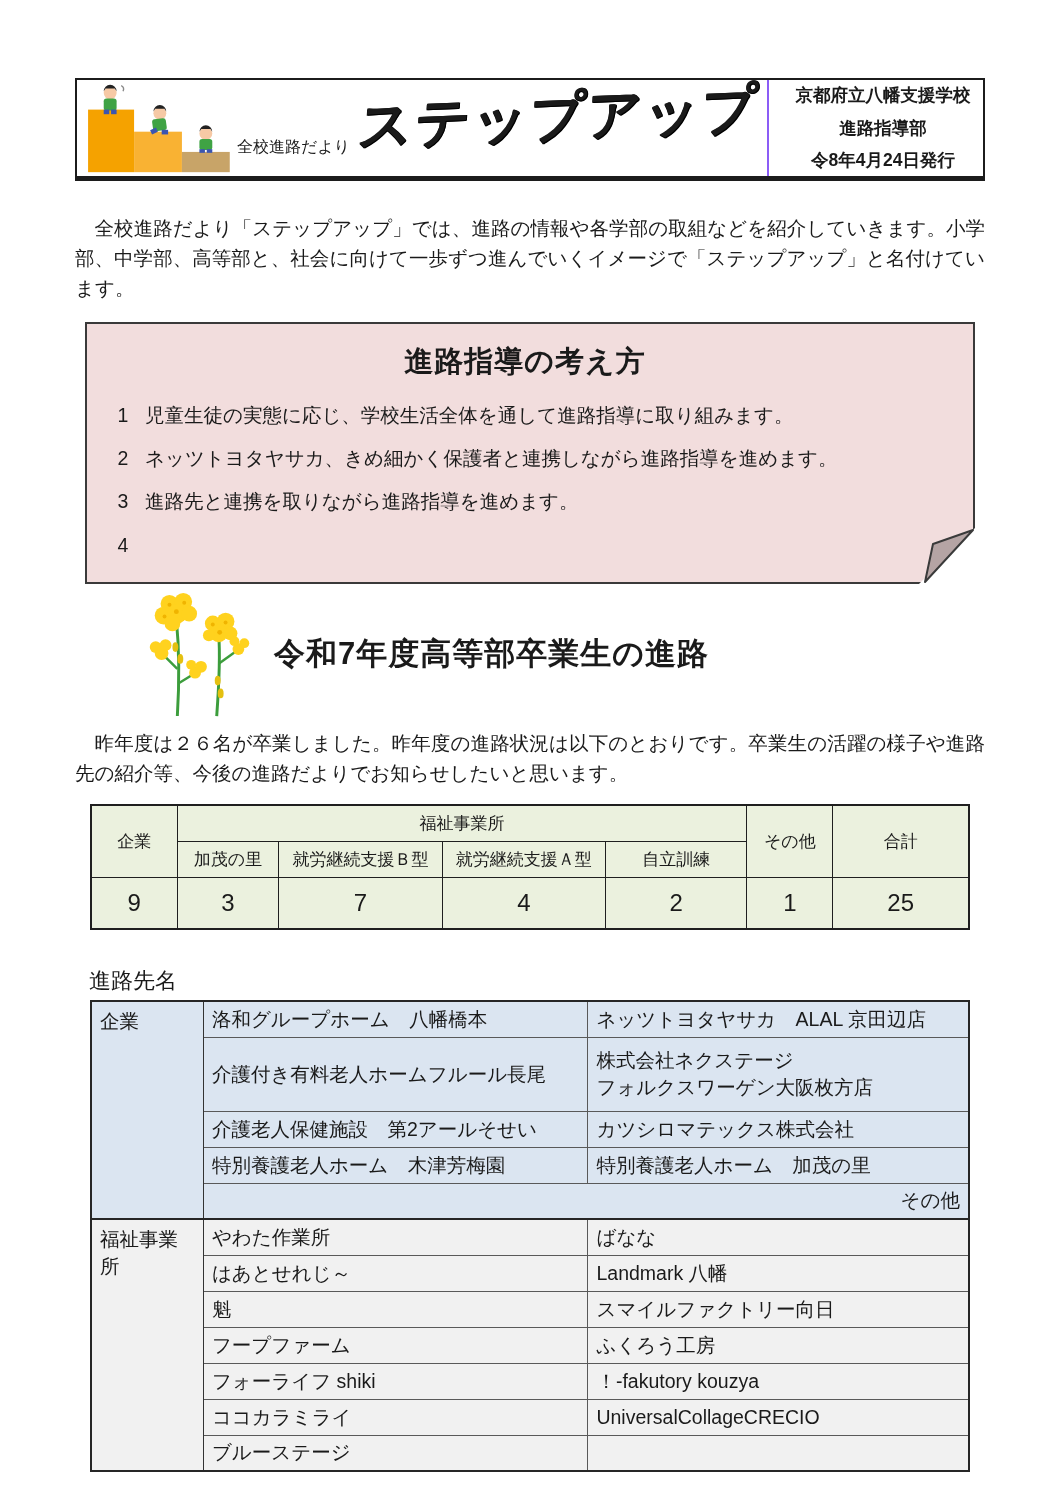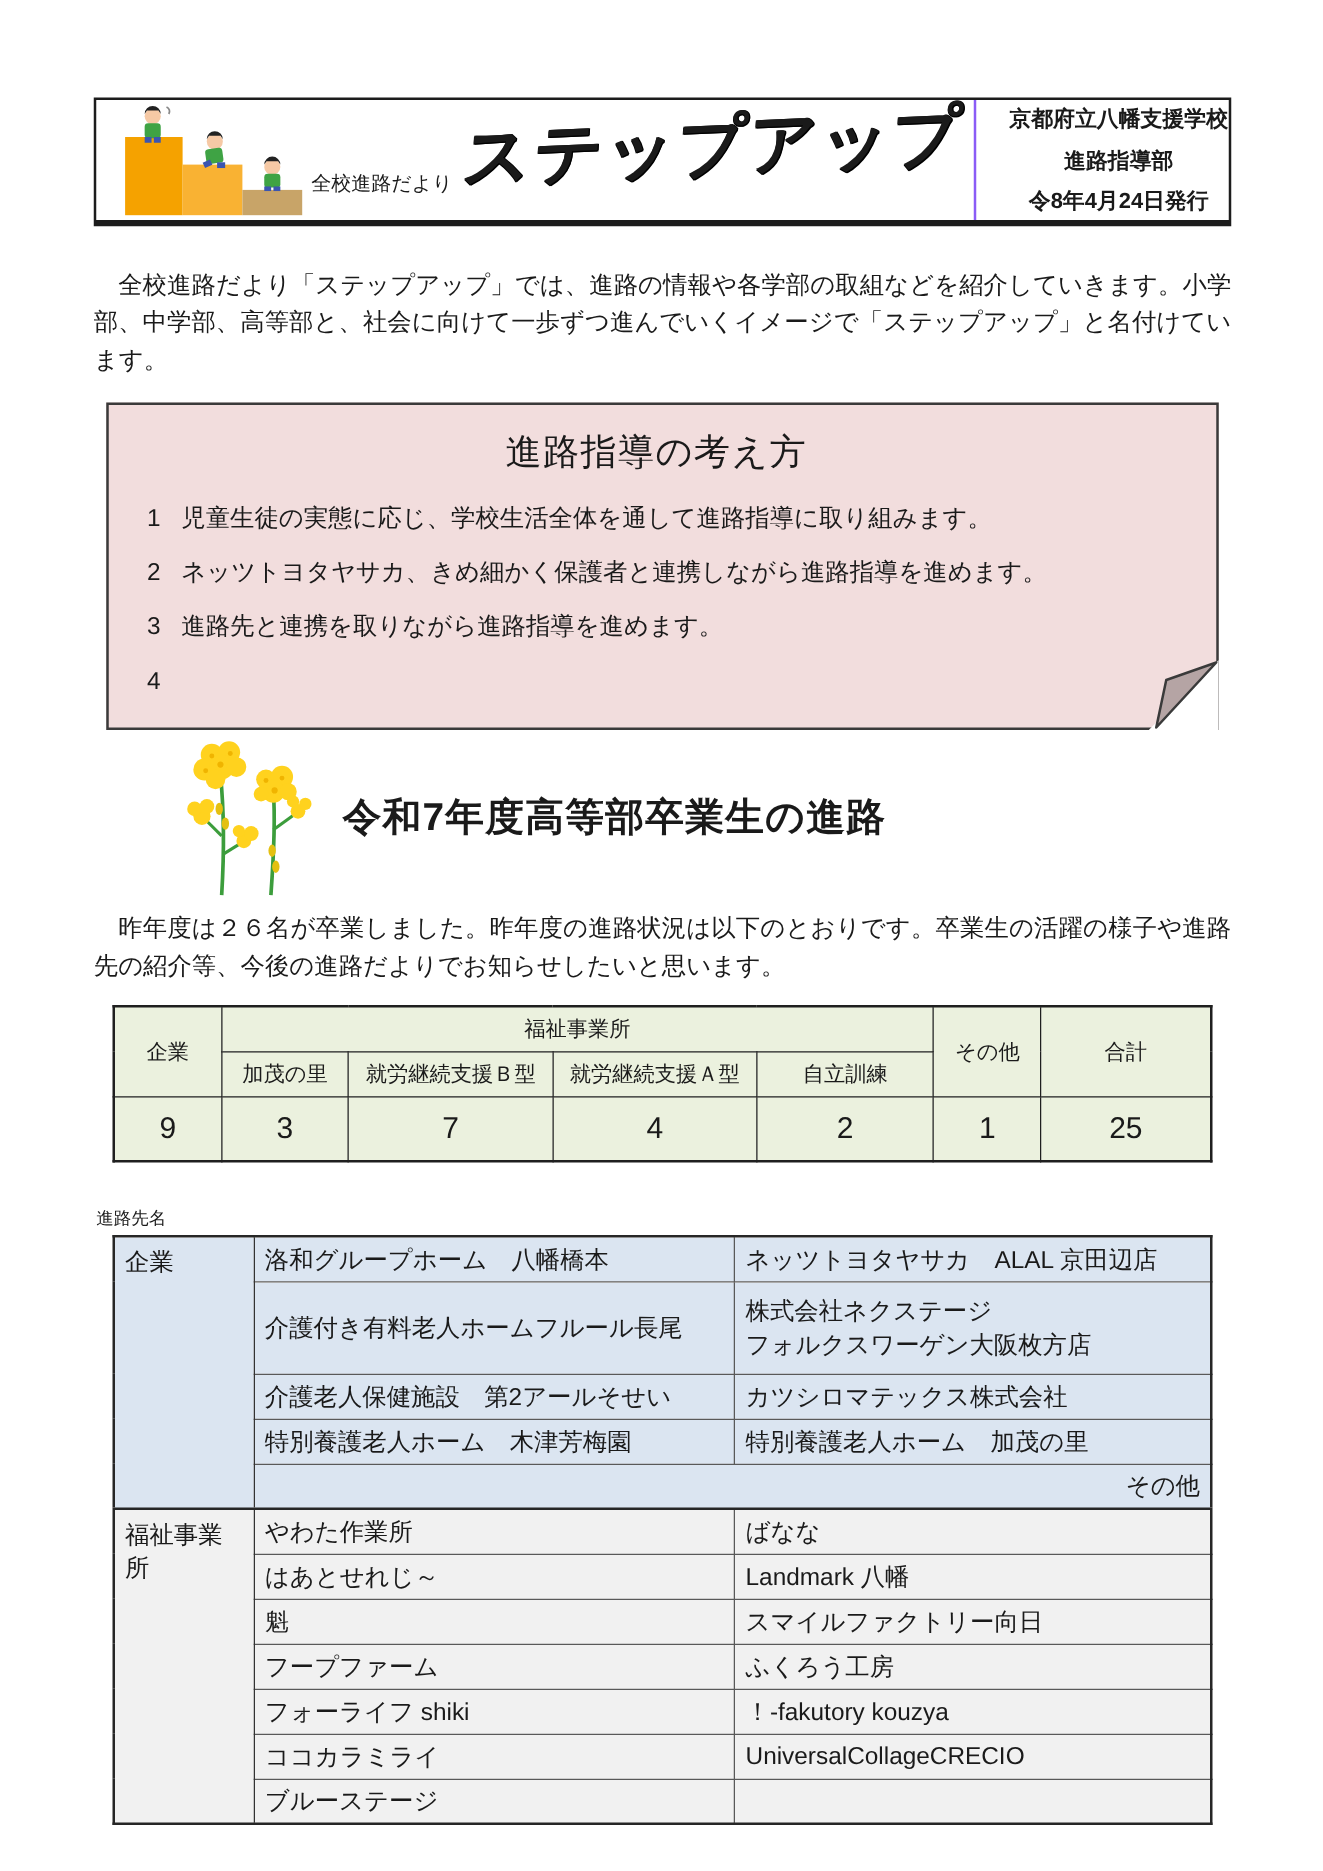--- a/index.html
+++ b/index.html
@@ -12,21 +12,21 @@
     overflow: hidden;
   }
   .page { position: absolute; left: 75px; top: 78px; width: 910px; }
 
   
   .masthead {
     display: flex; align-items: stretch;
     border: 2px solid #1c1c1c; border-bottom-width: 5px;
     height: 103px; background: #fff;
   }
-  .masthead-left { flex: 1; display: flex; align-items: center; padding: 4px 8px 4px 18px; }
+  .masthead-left { flex: 1; display: flex; align-items: center; padding: 4px 8px 4px 6px; }
   .steps-art { width: 150px; height: 92px; flex: 0 0 auto; }
   .newsletter-kicker { font-size: 16px; margin: 38px 2px 0 4px; white-space: nowrap; }
   .newsletter-title {
     font-size: 54px; font-weight: 900; letter-spacing: 2px; white-space: nowrap;
     transform: rotate(-2.5deg) skewX(-6deg); transform-origin: left center;
     margin-left: 6px; margin-top: -4px;
     text-shadow: 1px 0 0 #000, 0 1px 0 #000, 1px 1px 0 #000;
   }
   .masthead-right {
     flex: 0 0 230px; border-left: 2px solid #8b5cf6;
@@ -35,21 +35,21 @@
   }
 
   
   .intro { margin-top: 32px; font-size: 19.5px; line-height: 1.55; text-align: justify; }
 
   
   .policy-box {
     position: relative; margin: 18px auto 0 10px; width: 890px; height: 262px;
     background: #f2dddd; border: 2px solid #3a3a3a; padding: 18px 24px 0 14px;
   }
-  .policy-title { text-align: center; font-size: 29px; font-weight: 400; letter-spacing: 1px; margin-bottom: 20px; }
+  .policy-title { text-align: center; font-size: 29px; font-weight: 700; letter-spacing: 1px; margin-bottom: 20px; }
   .policy-item { display: flex; font-size: 19.5px; margin-bottom: 16px; line-height: 1.4; }
   .policy-num { flex: 0 0 44px; text-align: center; }
   .corner-fold { position: absolute; right: -2px; bottom: -2px; width: 56px; height: 56px; }
 
   
   .grad-section { display: flex; align-items: center; margin-top: 6px; }
   .flower-art { width: 128px; height: 128px; margin-left: 60px; flex: 0 0 auto; }
   .grad-title { font-size: 31px; font-weight: 900; letter-spacing: 1px; margin-left: 11px; }
   .grad-paragraph { margin-top: 10px; font-size: 19.5px; line-height: 1.55; text-align: justify; }
 
@@ -59,21 +59,21 @@
   .summary-table th, .summary-table td {
     border: 1px solid #1f1f1f; background: #ebf1de;
     font-weight: normal; text-align: center; font-size: 17px; padding: 0;
   }
   .summary-table { border: 2px solid #1f1f1f; }
   .summary-table .h1 { height: 36px; }
   .summary-table .h2 { height: 36px; }
   .summary-table .vals td { height: 52px; font-size: 24px; }
 
   
-  .dest-label { margin: 36px 0 4px 2px; font-size: 14px; }
+  .dest-label { margin: 36px 0 4px 14px; font-size: 22px; }
   .dest-table { margin-left: 15px; width: 880px; table-layout: fixed; border: 2px solid #262626; }
   .dest-table td {
     border: 1px solid #595959; font-size: 19.5px; padding: 2px 8px;
     height: 36px; vertical-align: middle; white-space: pre-line; overflow: hidden;
   }
   .dest-table td.sec-label { vertical-align: top; padding-top: 6px; border-right: 1px solid #333; }
   .dest-table tr.sec-start td { border-top: 2px solid #262626; }
   .dest-table td.blue { background: #dbe5f1; }
   .dest-table td.gray { background: #f1f1f1; }
   .dest-table td.tall { height: 74px; }

